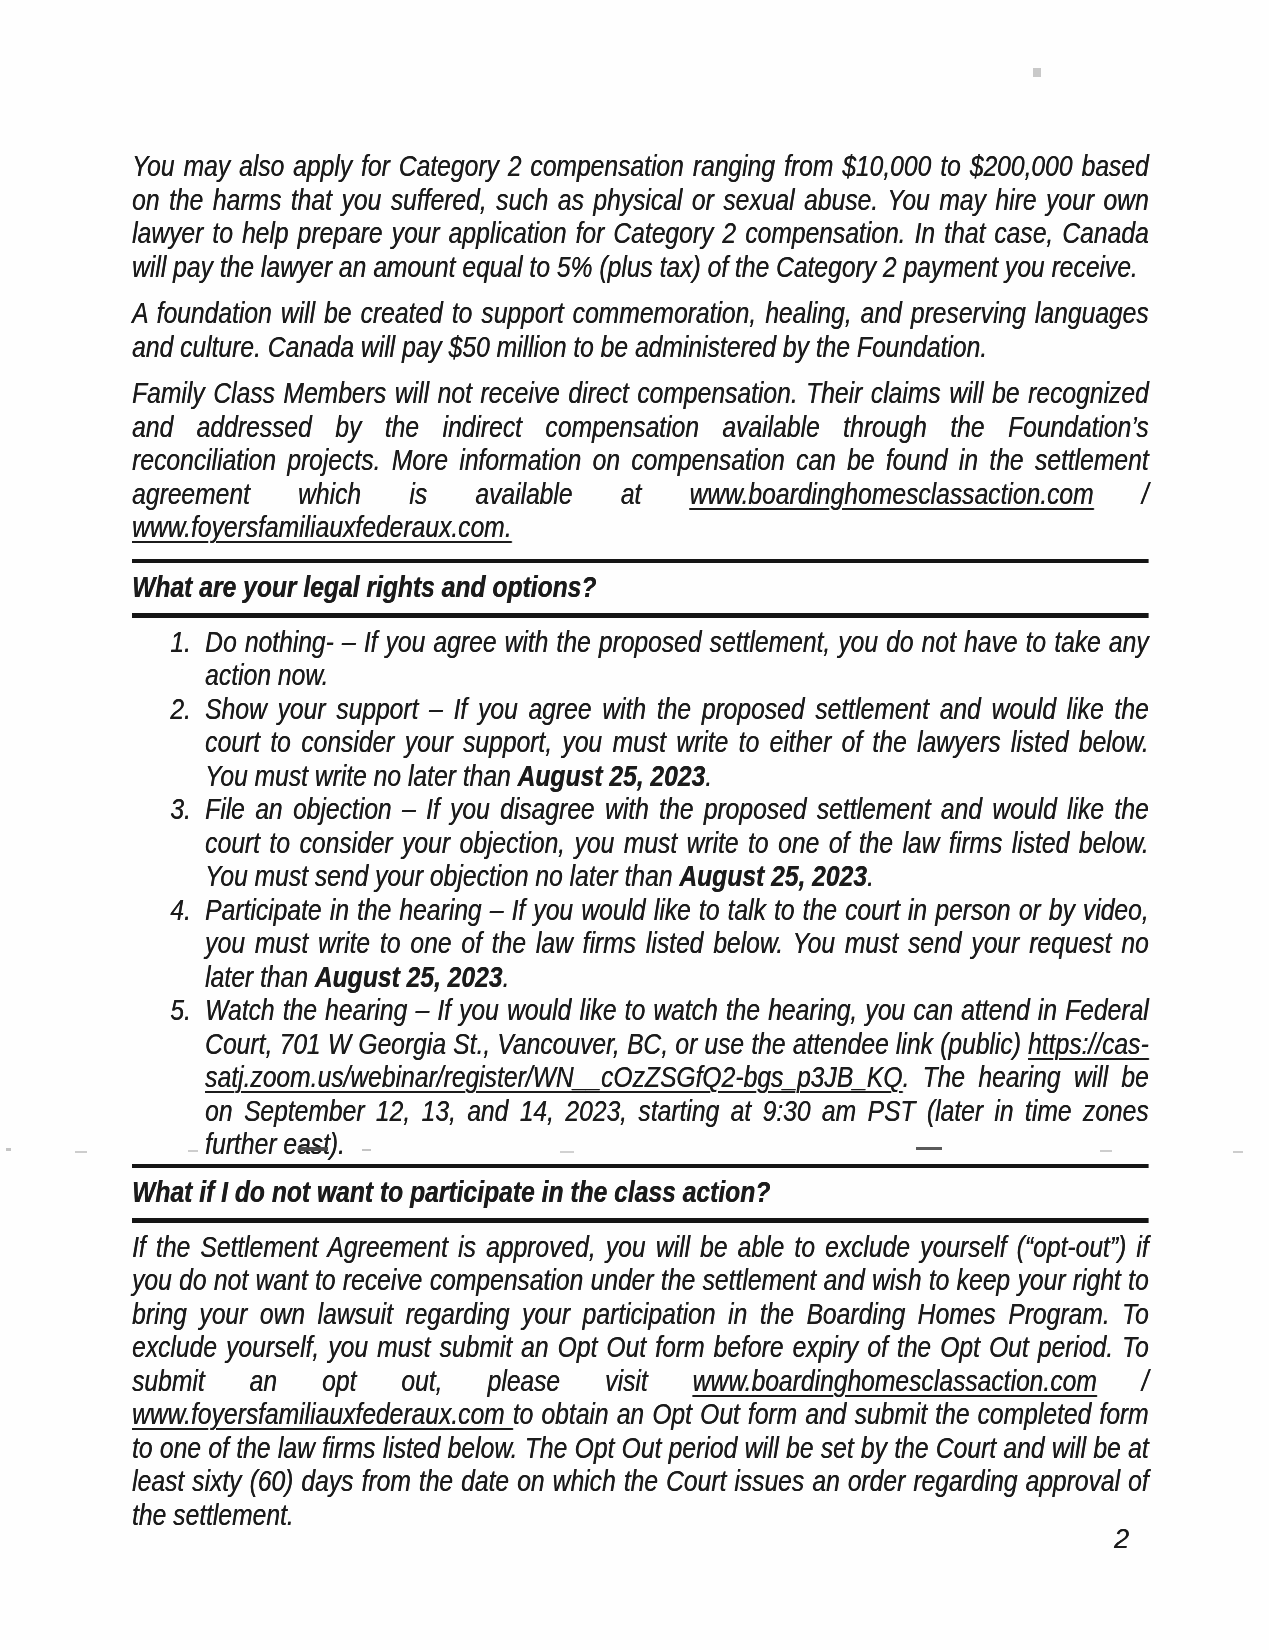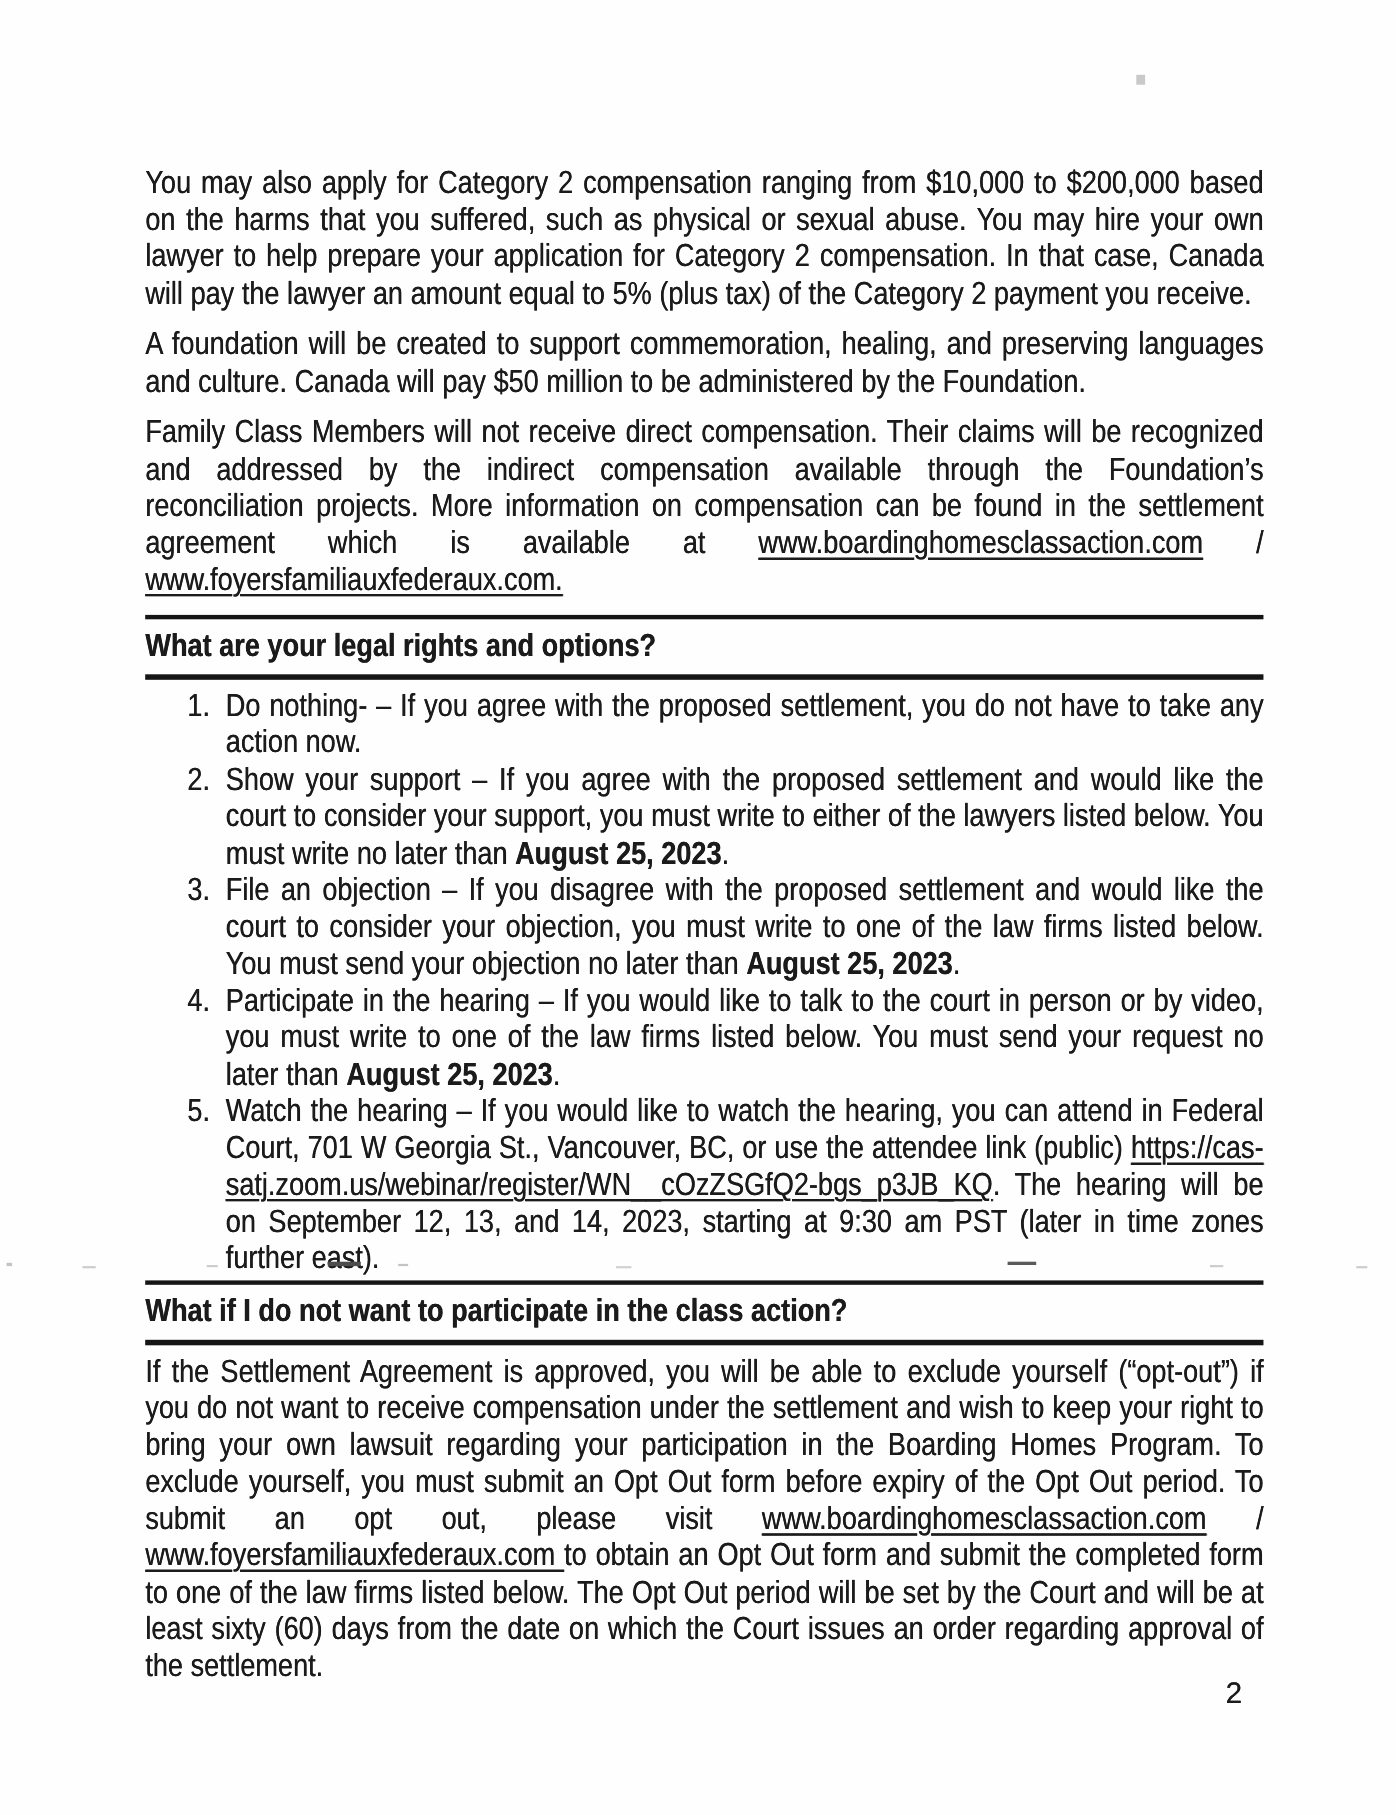--- a/index.html
+++ b/index.html
@@ -2,21 +2,21 @@
 <html><head>
 <meta charset="utf-8">
 <style>
   html,body { margin:0; padding:0; }
   body {
     width:1269px; height:1650px; position:relative;
     background:#ffffff; overflow:hidden;
     font-family:"Liberation Sans", sans-serif;
     color:#1b1b1b;
   }
-  .page { position:absolute; inset:0; background:#fefefe; }
+  .page { position:absolute; inset:0; background:#fefefe;font-style:italic; }
   .content {
     position:absolute; left:132px; top:150px; width:1196px;
     transform:scaleX(0.85); transform-origin:0 0;
     font-size:29px; line-height:33.5px;
     text-align:justify; text-shadow:0.3px 0 0 currentColor;
   }
   .content p { margin:0 0 13px 0; }
   .sec-heading {
     border-top:4px solid #151515; border-bottom:5px solid #151515;
     padding:7px 0 9px 0; margin:14px 0 8px 0;

